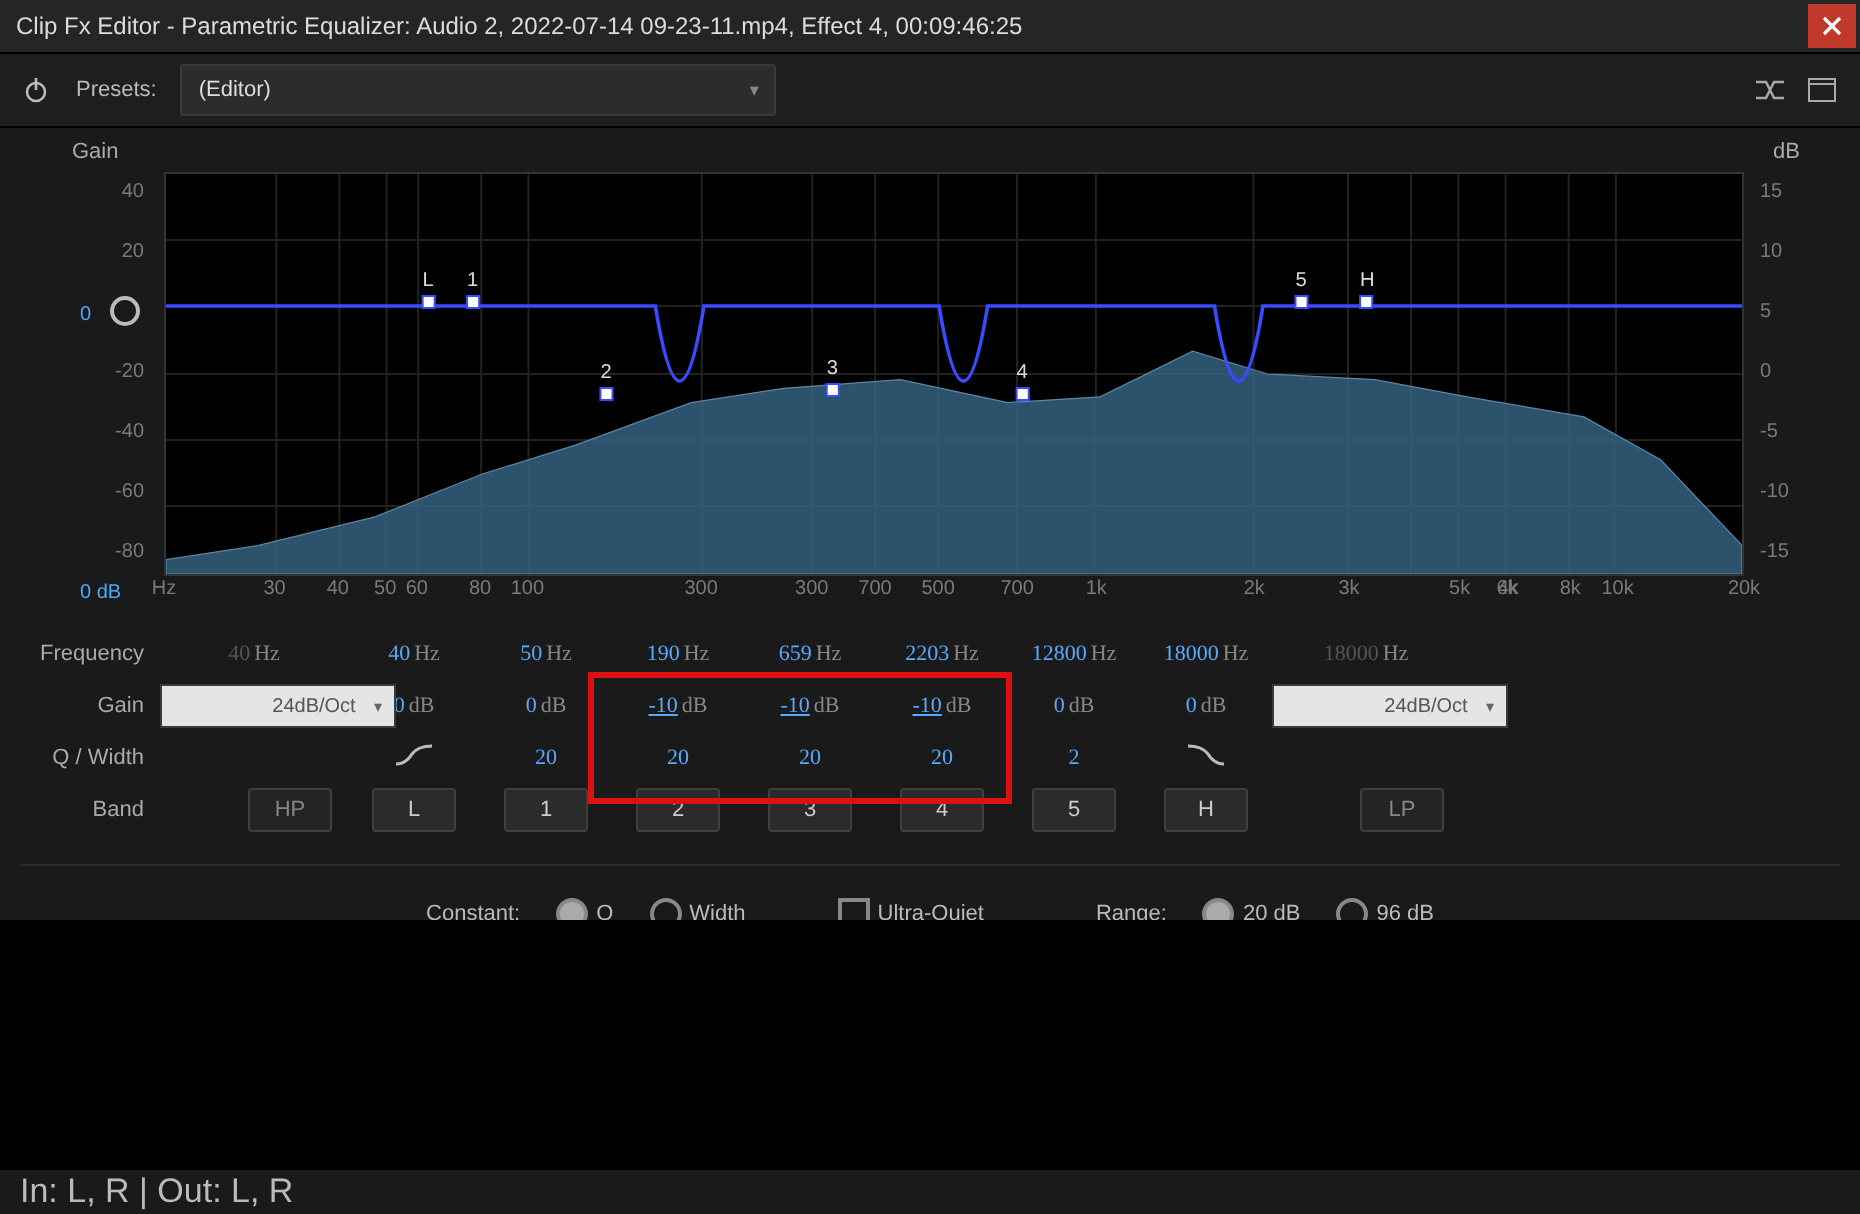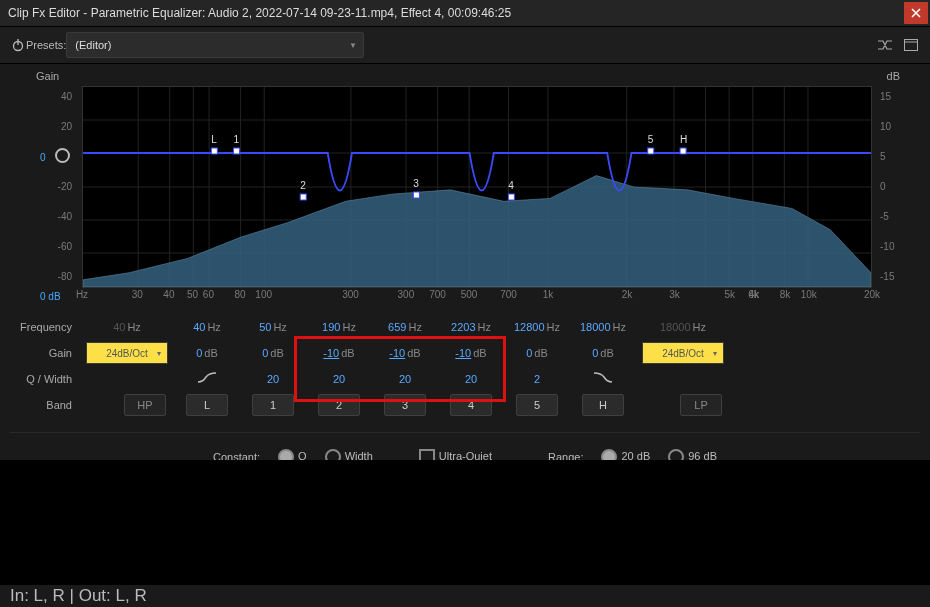--- a/index.html
+++ b/index.html
@@ -34,20 +34,21 @@
     align-items: center;
     justify-content: center;
     margin-right: 2px;
     font-size: 12px;
     cursor: pointer;
   }
   .toolbar {
     height: 36px;
     display: flex;
     align-items: center;
+    gap: 12px;
     padding: 0 10px;
     border-bottom: 1px solid #000;
     background: #1e1e1e;
   }
   .power-icon {
     width: 16px; height: 16px;
     display: flex; align-items: center; justify-content: center;
     color: #bbb;
   }
   .preset-label { color: #bbb; }
@@ -149,28 +150,28 @@
   .param-table{
     margin: 12px 10px 0 10px;
   }
   .param-row{
     display:flex; align-items:center; height:26px;
   }
   .param-row .rlabel{
     width:62px; text-align:right; color:#aaa; padding-right:8px;
   }
   .param-row .cell{
-    width:66px; text-align:center; color:#5aa9ff; font-size:11px;
+    width:66px; text-align:center; color:#5aa9ff; font-size:11px;font-family:Liberation Serif, serif;
   }
   .param-row .cell.disabled{ color:#555; }
   .param-row .cell .unit{ color:#888; margin-left:2px;}
   .param-row .hp-select{
-    width:80px;height:20px;background:#fde047;border:1px solid #3a3a3a;
+    width:80px;height:20px;background:#e5e5e5;border:1px solid #3a3a3a;
     display:flex;align-items:center;justify-content:center;color:#555;margin:0 auto;
-    position:relative;font-size:10px;
+    position:relative;font-size:10px;padding-left:36px;
   }
   .param-row .hp-select .chev{ position:absolute; right:6px; font-size:8px; color:#666;}
   .band-btn{
     width:40px;height:20px;background:#2b2b2b;border:1px solid #3f3f3f;border-radius:2px;
     display:flex;align-items:center;justify-content:center;color:#ccc;margin:0 auto;
     font-size:11px;
   }
   .band-btn.off{ color:#888; background:#242424;margin-left:44px; }
   .shelf-icon{ width:20px;height:12px; }
   .red-overlay{

